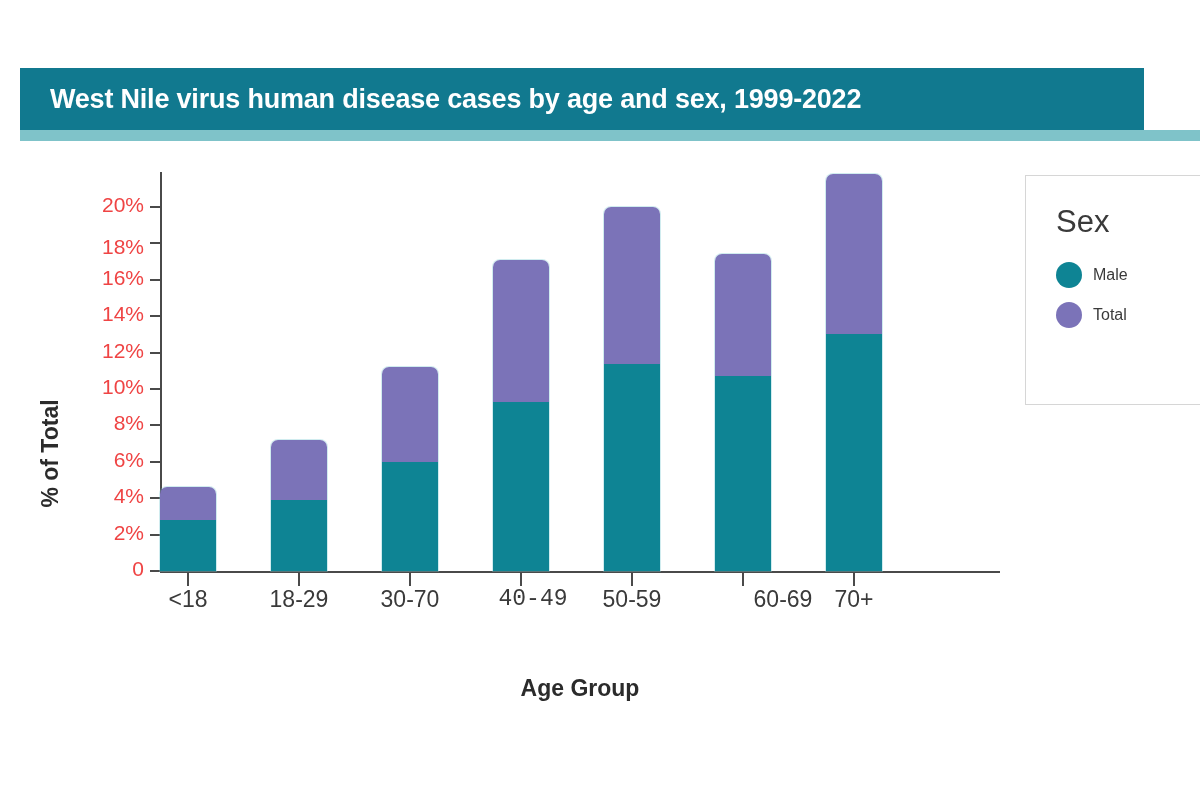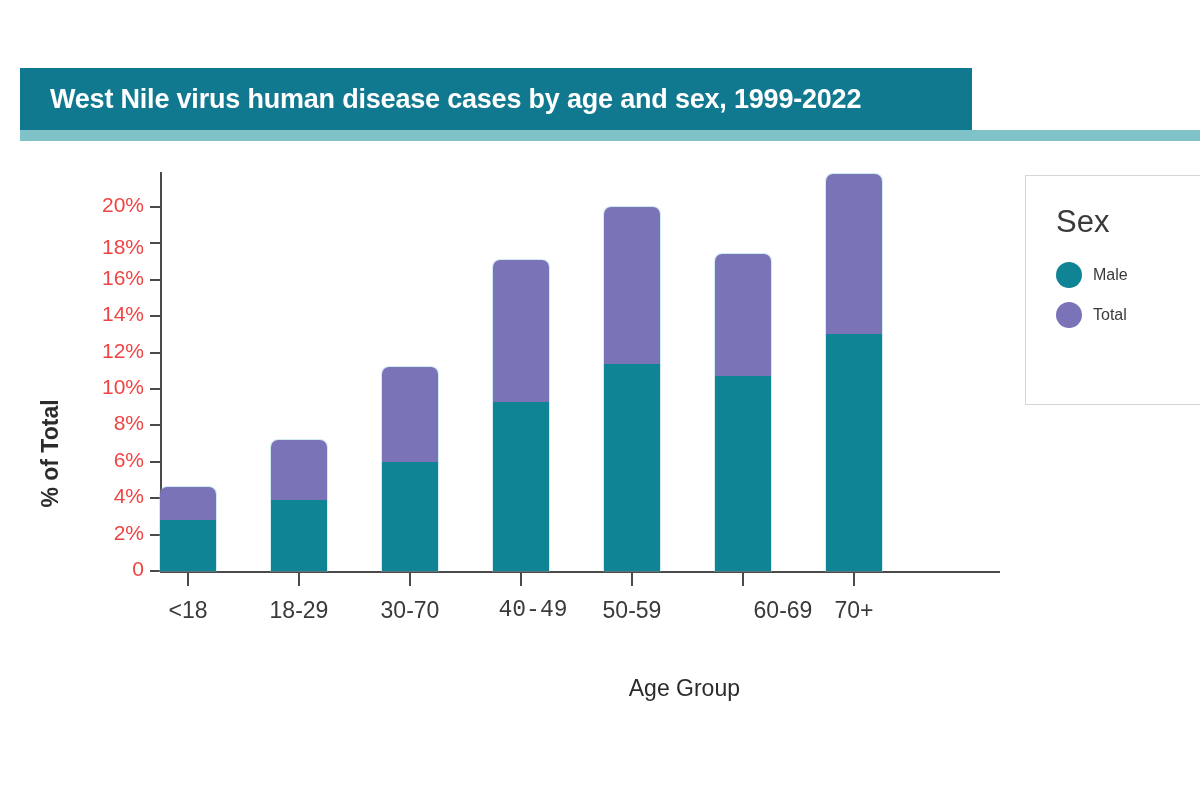--- a/index.html
+++ b/index.html
@@ -13,21 +13,21 @@
     font-family: "Liberation Sans", sans-serif;
     overflow: hidden;
     position: relative;
   }
 
   
   #header-banner {
     position: absolute;
     left: 20px;
     top: 68px;
-    width: 952px;
+    width: 1124px;
     height: 62px;
     background: #11798f;
     display: flex;
     align-items: center;
     box-sizing: border-box;
   }
   #header-title {
     color: #ffffff;
     font-size: 27px;
     font-weight: bold;
@@ -63,23 +63,23 @@
     font-size: 23px;
     font-weight: bold;
     color: #2b2b2b;
   }
 
   #x-axis-title {
     position: absolute;
     left: 420px;
     top: 525px;
     width: 320px;
-    text-align: right;
+    text-align: center;
     font-size: 23px;
-    font-weight: normal;
+    font-weight: bold;
     color: #2b2b2b;
   }
 
   
   #y-axis-line {
     position: absolute;
     left: 160px;
     top: 22px;
     width: 2px;
     height: 401px;
@@ -118,21 +118,20 @@
     height: 13px;
     background: #4a4a4a;
   }
   .x-tick-label {
     position: absolute;
     top: 436px;
     width: 140px;
     text-align: center;
     font-size: 23px;
     color: #3a3a3a;
-    margin-top: 11px;
   }
   .bar-stack {
     position: absolute;
     bottom: 179px; 
     width: 56px;
     border-radius: 7px 7px 0 0;
     overflow: hidden;
     box-shadow: 0 0 0 1px rgba(120,200,210,0.35);
   }
   .seg-female {

